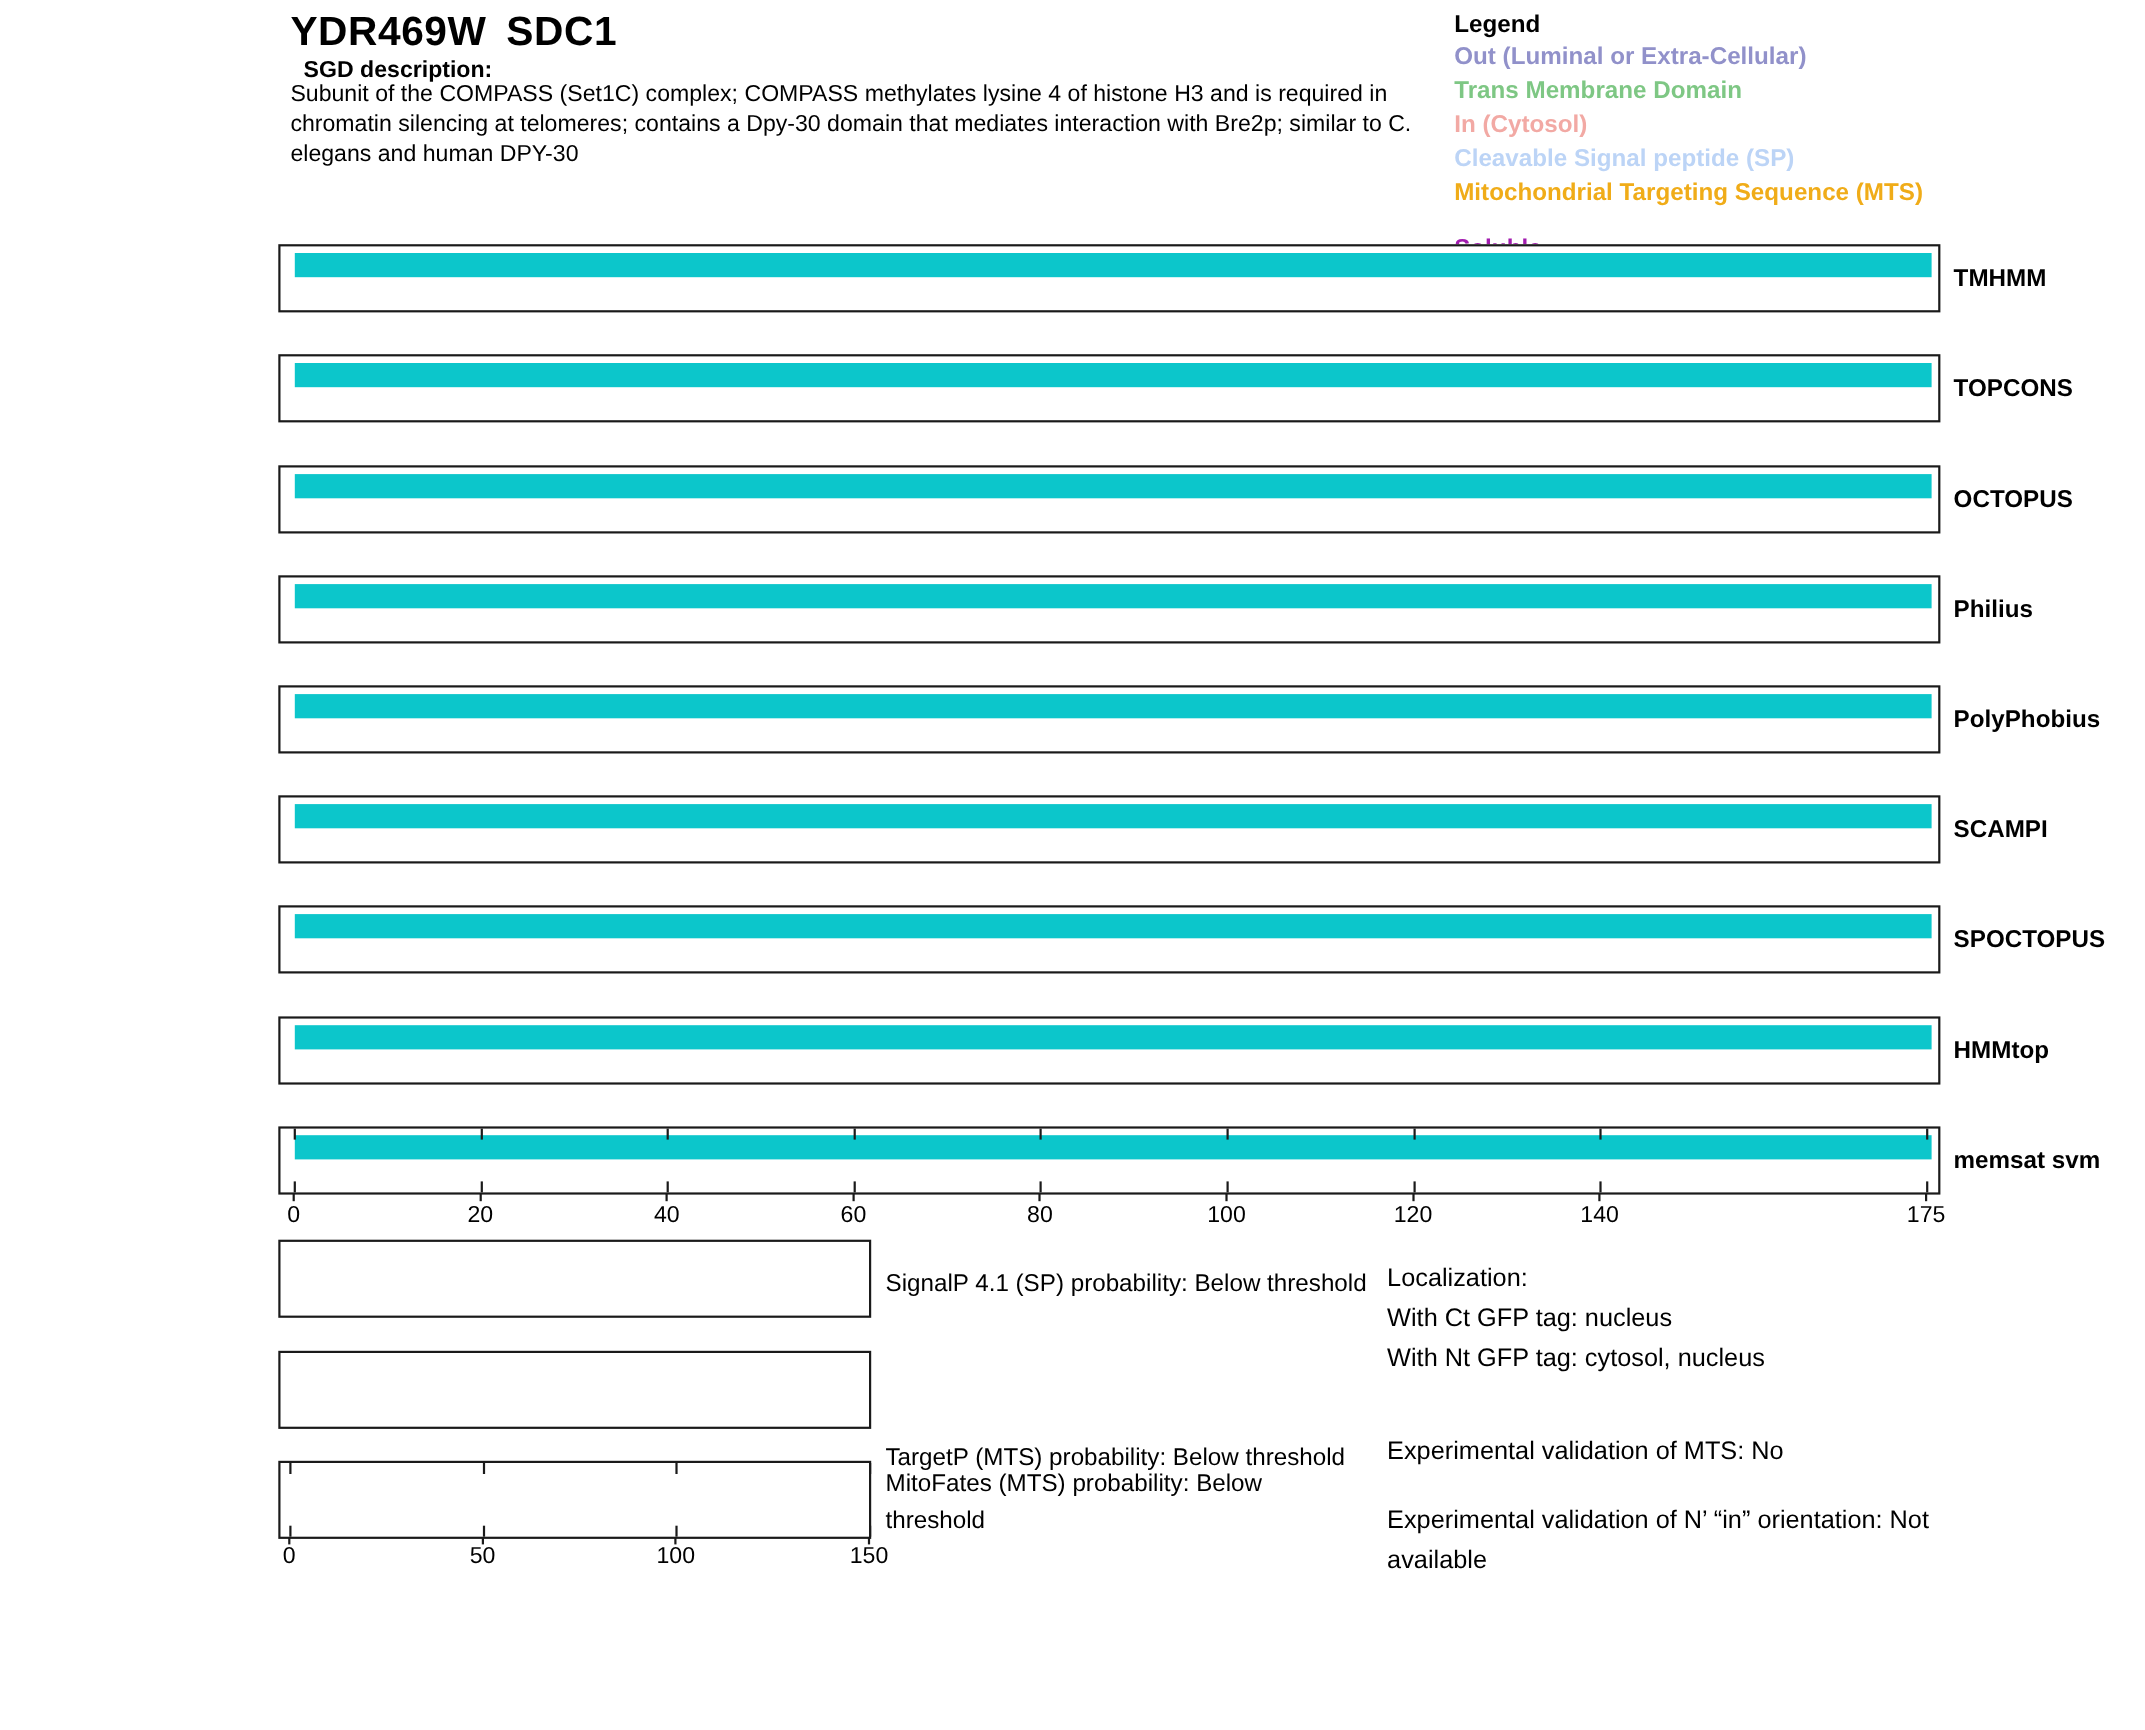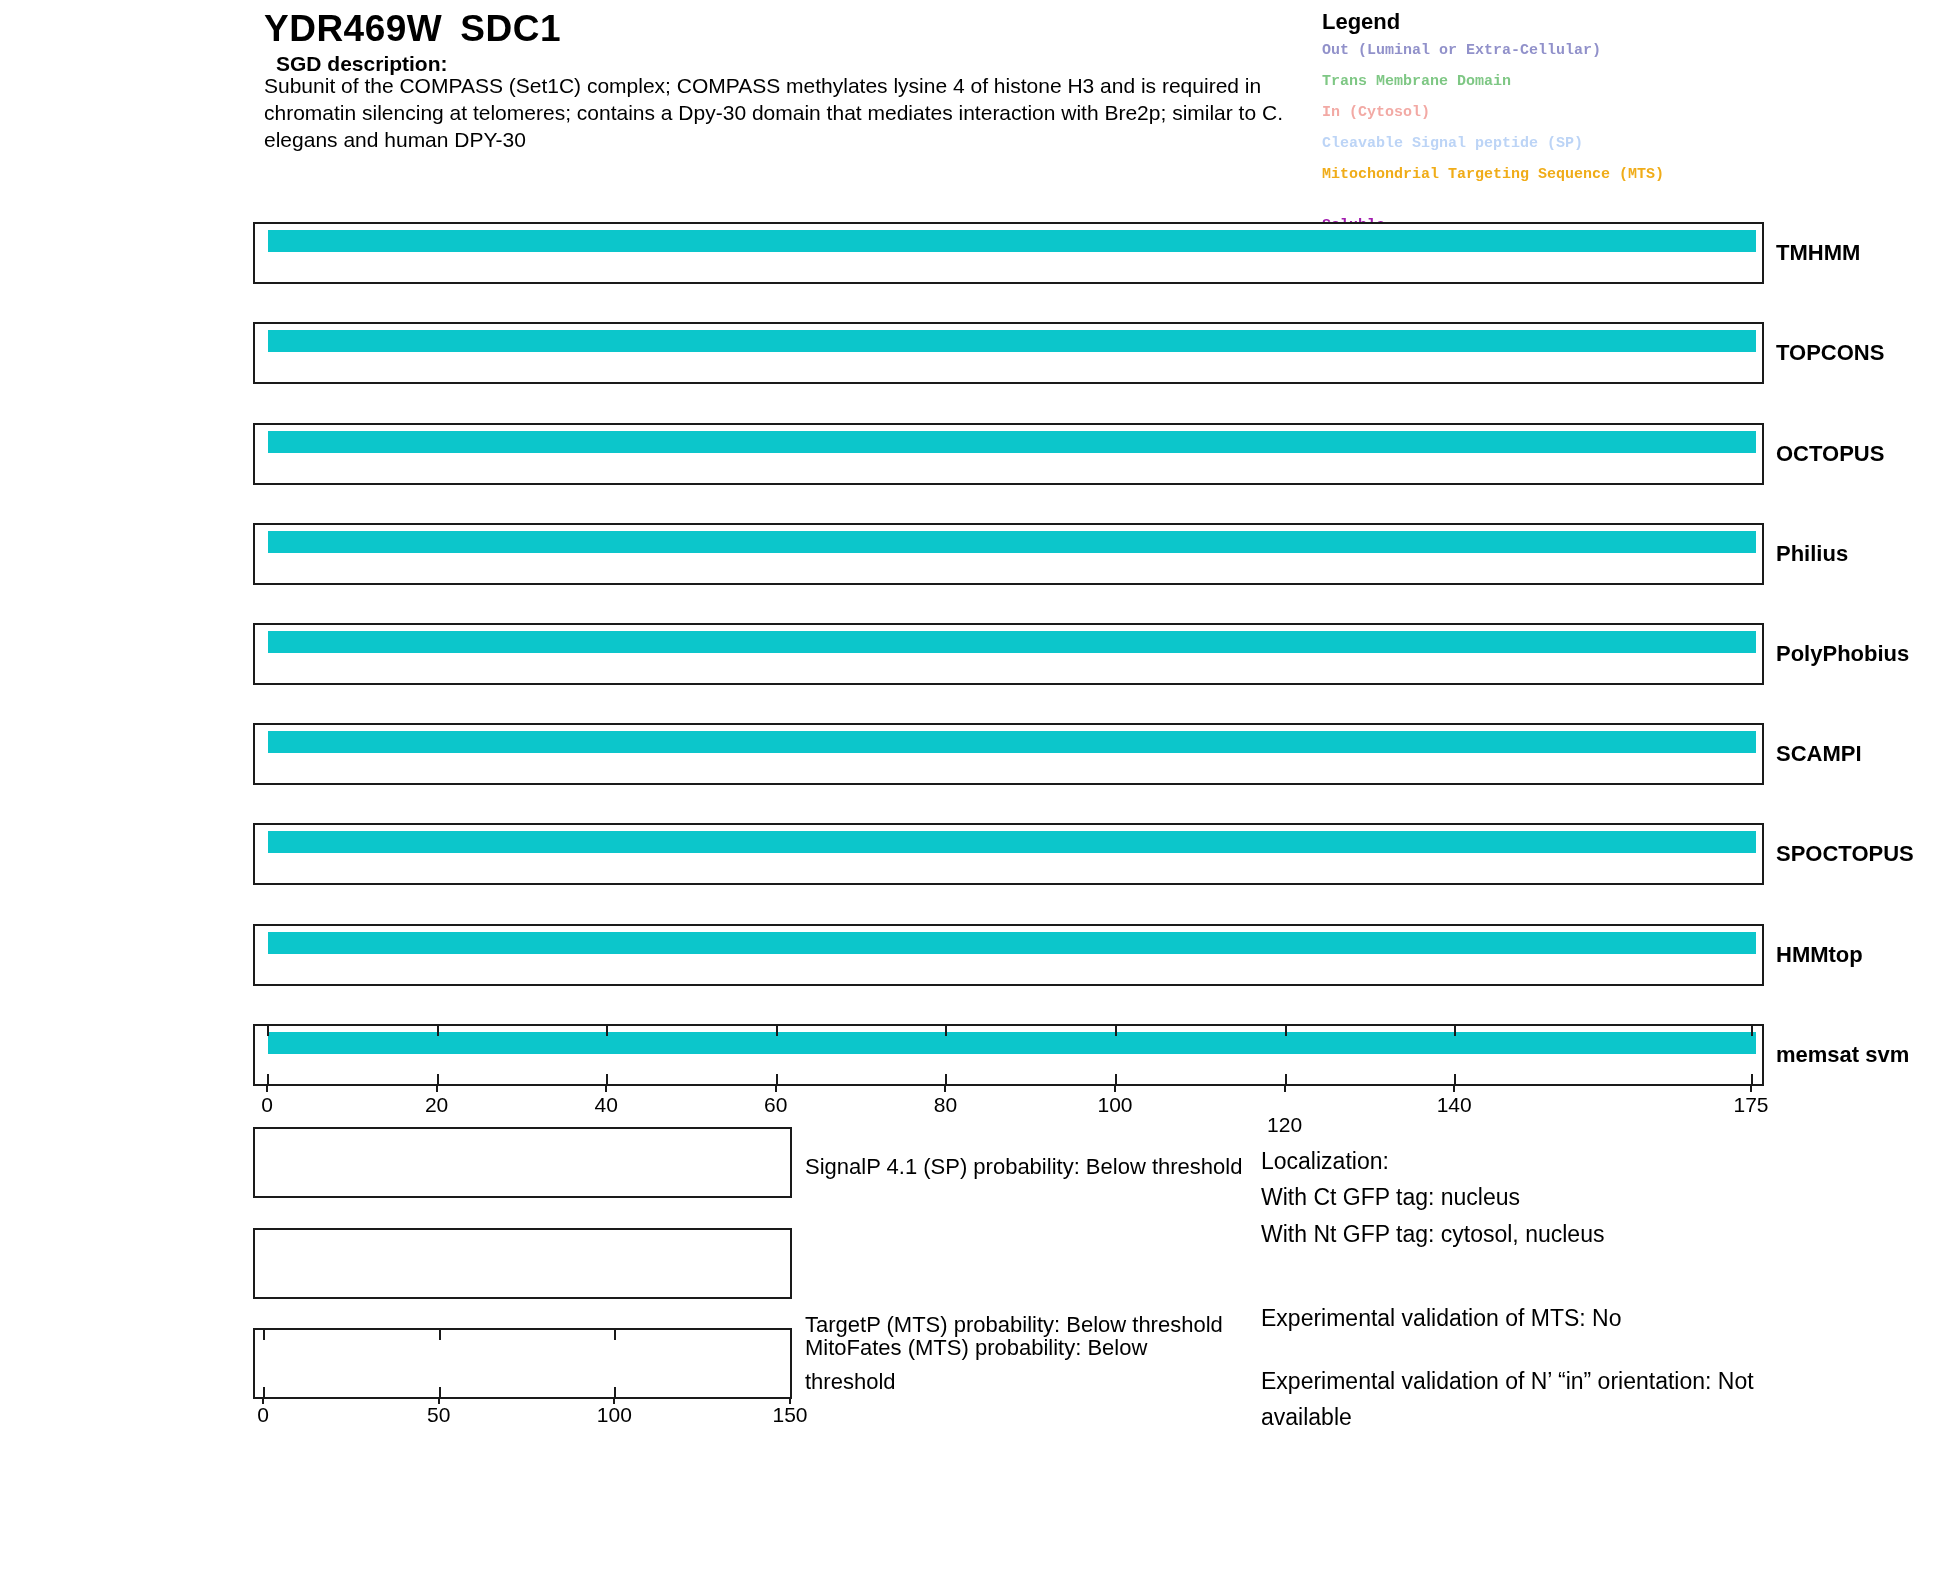--- a/index.html
+++ b/index.html
@@ -7,21 +7,21 @@
     width:1950px;height:1573px;position:relative;background:#ffffff;
     font-family:"Liberation Sans", sans-serif;color:#000;overflow:hidden;
   }
   .abs{position:absolute;}
   #page-title{left:264px;top:8px;font-size:37px;font-weight:bold;letter-spacing:.5px;white-space:nowrap;}
   #page-title .gene-gap{display:inline-block;width:18px;}
   #sgd-heading{left:276px;top:52px;font-size:21px;font-weight:bold;white-space:nowrap;}
   #description{left:264px;top:72px;font-size:21px;line-height:27px;white-space:nowrap;}
   #legend{left:1322px;top:8px;}
   #legend-title{font-size:22px;font-weight:bold;line-height:27px;}
-  .legend-item{font-size:15px;font-weight:bold;line-height:31px;white-space:nowrap;font-family:Liberation Mono, monospace;}
+  .legend-item{font-size:22px;font-weight:bold;line-height:31px;white-space:nowrap;}
   .track-box{position:absolute;left:253px;width:1511px;height:62px;border:2px solid #1a1a1a;box-sizing:border-box;background:#fff;}
   .track-bar{position:absolute;left:13px;top:6px;width:1488px;height:22px;}
   .track-label{position:absolute;left:1776px;font-size:22px;font-weight:bold;line-height:24px;white-space:nowrap;}
   .tick{position:absolute;width:2px;background:#1a1a1a;}
   .axis-num{position:absolute;font-size:21px;line-height:22px;transform:translateX(-50%);white-space:nowrap;}
   .pbox{position:absolute;left:253px;width:539px;height:71px;border:2px solid #1a1a1a;box-sizing:border-box;background:#fff;}
   .plabel{position:absolute;left:805px;font-size:22px;line-height:34px;}
   .loc-line{position:absolute;left:1261px;font-size:23px;line-height:30px;white-space:nowrap;}
   .loc-wrap{white-space:normal;}
   .b{font-weight:normal;}
@@ -112,21 +112,21 @@
     <div class="axis-num" style="left: 436.6px; top: 1094px;">20</div>
     <div class="tick" style="left: 605.2px; top: 1085px; height: 7px;"></div>
     <div class="axis-num" style="left: 606.2px; top: 1094px;">40</div>
     <div class="tick" style="left: 774.8px; top: 1085px; height: 7px;"></div>
     <div class="axis-num" style="left: 775.8px; top: 1094px;">60</div>
     <div class="tick" style="left: 944.4px; top: 1085px; height: 7px;"></div>
     <div class="axis-num" style="left: 945.4px; top: 1094px;">80</div>
     <div class="tick" style="left: 1114px; top: 1085px; height: 7px;"></div>
     <div class="axis-num" style="left: 1115px; top: 1094px;">100</div>
     <div class="tick" style="left: 1283.6px; top: 1085px; height: 7px;"></div>
-    <div class="axis-num" style="left: 1284.6px; top: 1094px; margin-top: 20px;">120</div>
+    <div class="axis-num" style="left: 1284.6px; top: 1094px;">120</div>
     <div class="tick" style="left: 1453.2px; top: 1085px; height: 7px;"></div>
     <div class="axis-num" style="left: 1454.2px; top: 1094px;">140</div>
     <div class="tick" style="left: 1750px; top: 1085px; height: 7px;"></div>
     <div class="axis-num" style="left: 1751px; top: 1094px;">175</div>
   </div>
 
 <div id="plots-layer">
     <div class="pbox" style="top: 1127px;"></div>
     <div class="plabel" style="top: 1150px;">SignalP 4.1 (SP) probability: Below threshold</div>
     <div class="pbox" style="top: 1228px;"></div>

